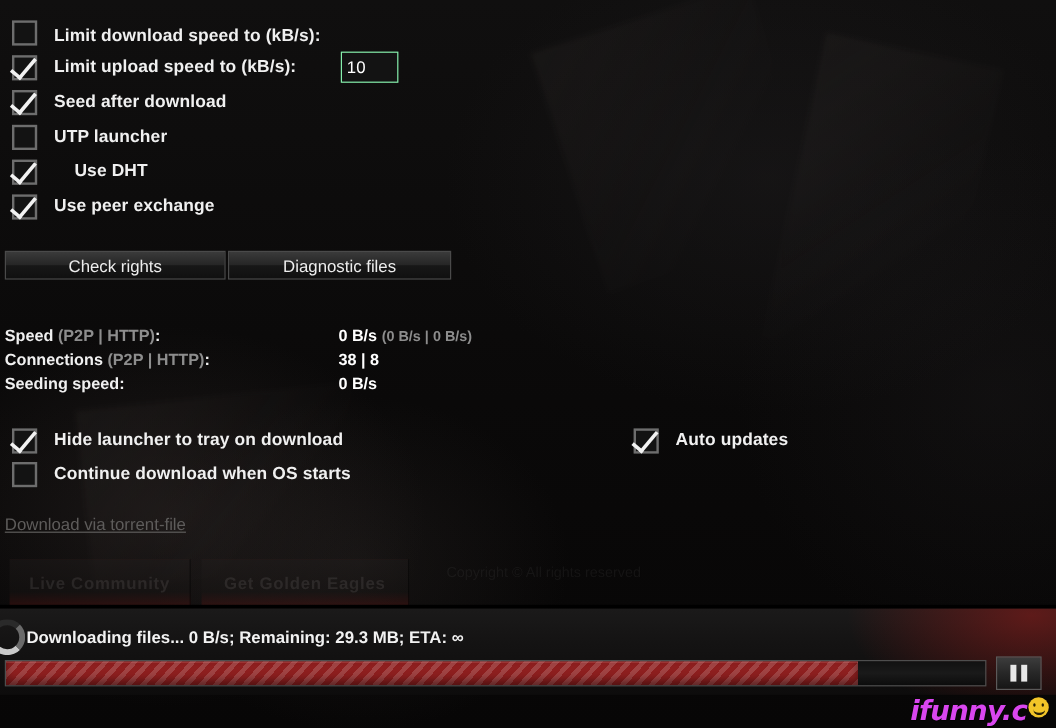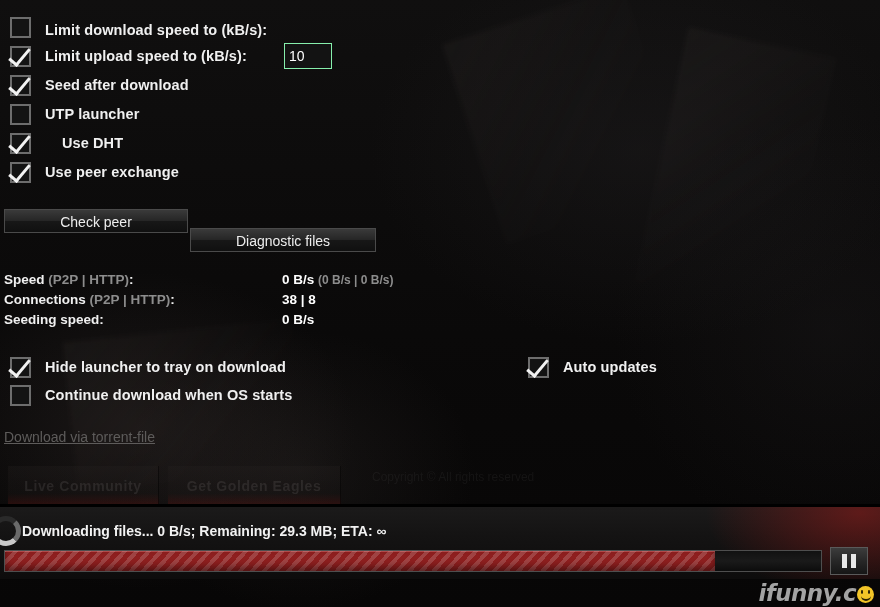--- a/index.html
+++ b/index.html
@@ -254,24 +254,24 @@
 
   
   .watermark {
     position: absolute;
     right: 6px;
     bottom: 1px;
     font-family: "DejaVu Sans", sans-serif;
     font-size: 23px;
     font-weight: bold;
     font-style: italic;
-    color: #a3a3a3;
+    color: #d946ef;
     letter-spacing: -.6px;
     display: flex;
-    align-items: center;
+    align-items: flex-start;
     white-space: nowrap;
     text-shadow: 0 1px 0 rgba(0,0,0,.6);
   }
   .wm-smiley {
     display: inline-block;
     position: relative;
     width: 17px;
     height: 17px;
     border-radius: 50%;
     background: #f2c528;
@@ -337,22 +337,22 @@
     <div class="checkrow" style="left:10px;top:132px;gap:17px;">
       <span class="cbox checked"></span>
       <span class="clabel">Use DHT</span>
     </div>
 
     <div class="checkrow" style="left:10px;top:161px;">
       <span class="cbox checked"></span>
       <span class="clabel">Use peer exchange</span>
     </div>
 
-    <button class="btn" style="left:4px;top:209px;width:184px;">Check peer</button>
-    <button class="btn" style="left:190px;top:209px;width:186px;margin-top:19px;">Diagnostic files</button>
+    <button class="btn" style="left:4px;top:209px;width:184px;">Check rights</button>
+    <button class="btn" style="left:190px;top:209px;width:186px;">Diagnostic files</button>
 
     <div class="statrow" style="left:4px;top:272px;">
       <span>Speed</span><span class="dim"> (P2P | HTTP)</span><span>:</span>
     </div>
     <div class="statval" style="left:282px;top:272px;">
       <span>0 B/s</span>
       <span class="sub">(0 B/s | 0 B/s)</span>
     </div>
 
     <div class="statrow" style="left:4px;top:292px;">

